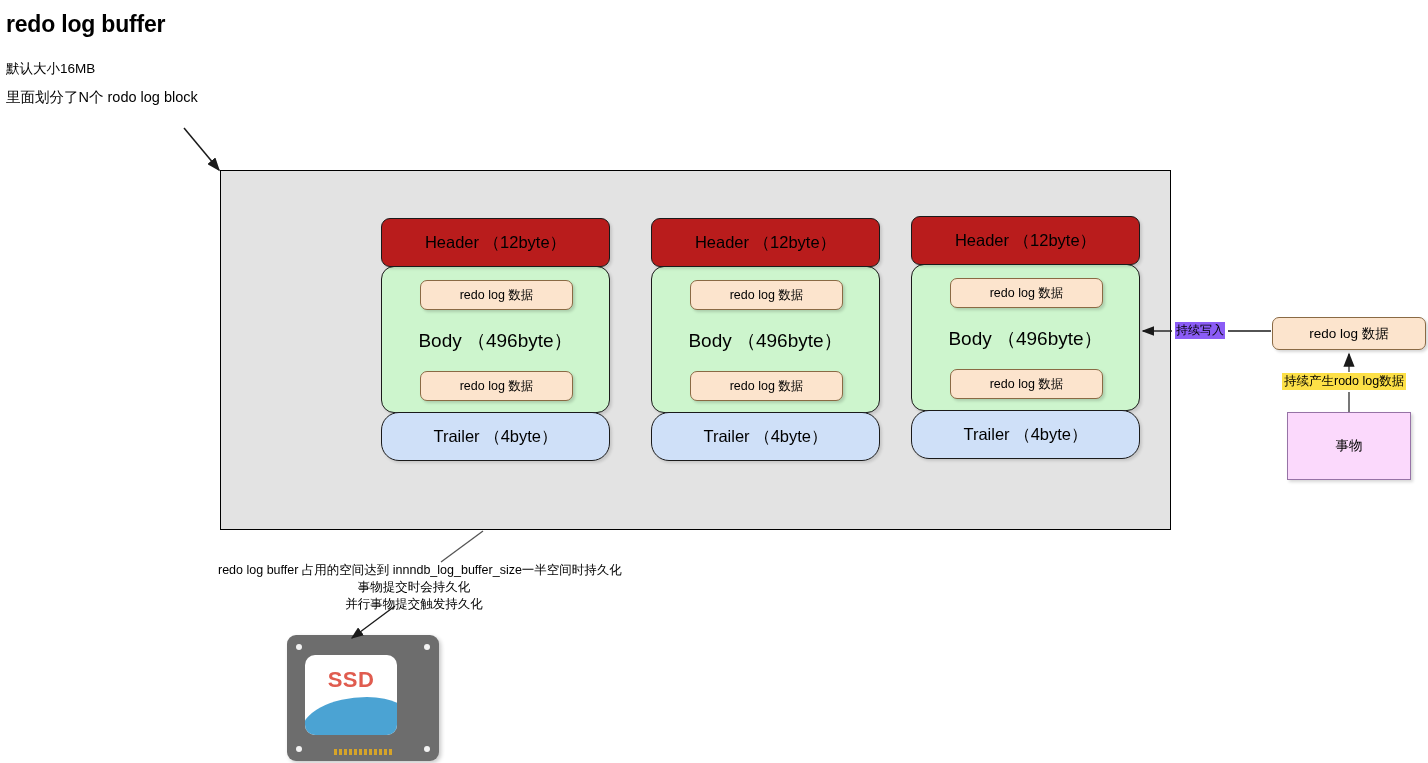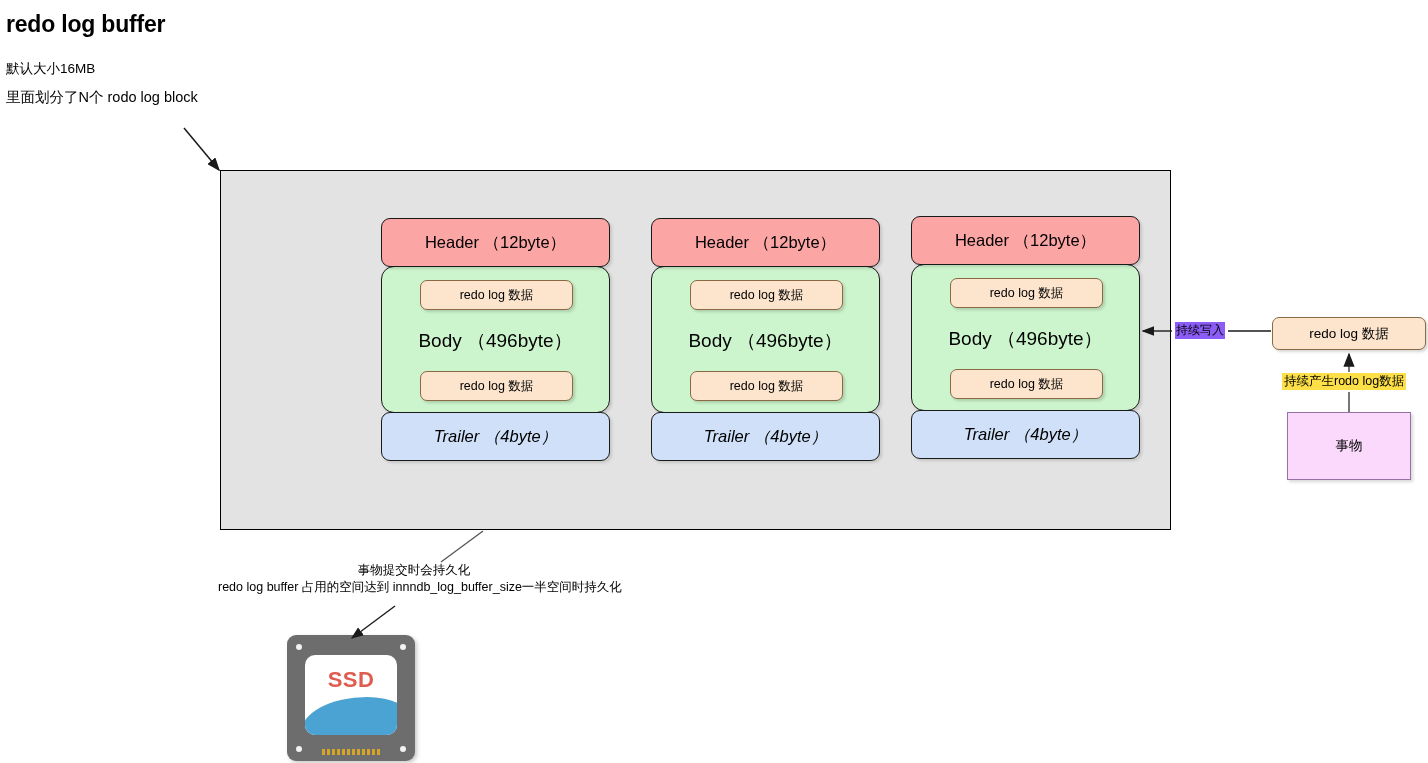--- a/index.html
+++ b/index.html
@@ -58,21 +58,21 @@
     position: absolute;
     width: 229px;
   }
   .block-header {
     position: absolute;
     left: 0;
     top: 0;
     width: 229px;
     height: 49px;
     box-sizing: border-box;
-    background: #fca5a5;
+    background: #b91c1c;
     border: 1.3px solid #1a1a1a;
     border-radius: 9px;
     display: flex;
     align-items: center;
     justify-content: center;
     font-size: 16.5px;
     box-shadow: 2px 2px 3px rgba(0,0,0,0.13);
     z-index: 2;
   }
   .block-body {
@@ -115,28 +115,27 @@
   .data-chip.bottom { top: 104px; }
   .block-trailer {
     position: absolute;
     left: 0;
     top: 194px;
     width: 229px;
     height: 49px;
     box-sizing: border-box;
     background: #cfe0f8;
     border: 1.3px solid #1a1a1a;
-    border-radius: 9px;
+    border-radius: 18px;
     display: flex;
     align-items: center;
     justify-content: center;
     font-size: 16.5px;
     box-shadow: 2px 2px 3px rgba(0,0,0,0.13);
     z-index: 2;
-    font-style: italic;
   }
 
   
   #incoming-data-box {
     position: absolute;
     left: 1272px;
     top: 317px;
     width: 154px;
     height: 33px;
     box-sizing: border-box;
@@ -198,20 +197,21 @@
   }
   #persist-note div { white-space: nowrap; }
 
   
   #ssd-device {
     position: absolute;
     left: 287px;
     top: 635px;
     width: 128px;
     height: 126px;
+    padding-left: 24px;
   }
   .ssd-body {
     position: absolute;
     inset: 0;
     background: #6d6d6d;
     border-radius: 9px;
     box-shadow: 2px 2px 4px rgba(0,0,0,0.22);
   }
   .ssd-screw {
     position: absolute;
@@ -316,22 +316,23 @@
   </div>
   <div class="block-trailer">Trailer （4byte）</div>
 </div>
 
 <div id="incoming-data-box">redo log 数据</div>
 <div id="transaction-box">事物</div>
 <div id="write-continuous-label">持续写入</div>
 <div id="produce-continuous-label">持续产生rodo log数据</div>
 
 <div id="persist-note">
+  <div>redo log buffer 占用的空间达到  innndb_log_buffer_size一半空间时持久化</div>
   <div>事物提交时会持久化</div>
-  <div>redo log buffer 占用的空间达到  innndb_log_buffer_size一半空间时持久化</div>
+  <div>并行事物提交触发持久化</div>
 </div>
 
 <div id="ssd-device">
   <div class="ssd-body">
     <div class="ssd-screw tl"></div>
     <div class="ssd-screw tr"></div>
     <div class="ssd-screw bl"></div>
     <div class="ssd-screw br"></div>
     <div class="ssd-label">
       <div class="ssd-wave"></div>

